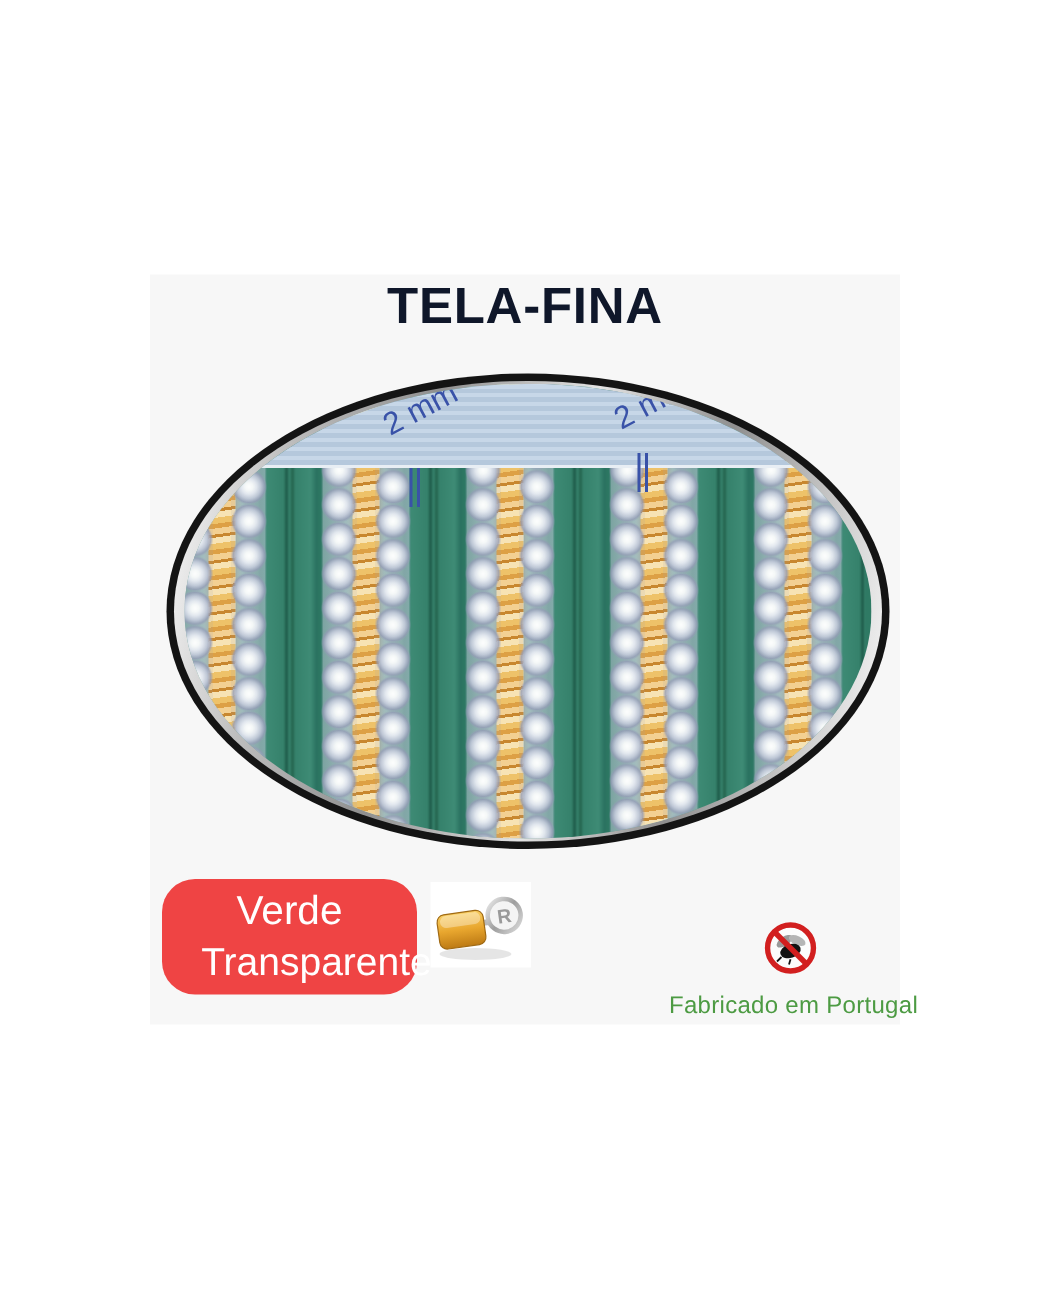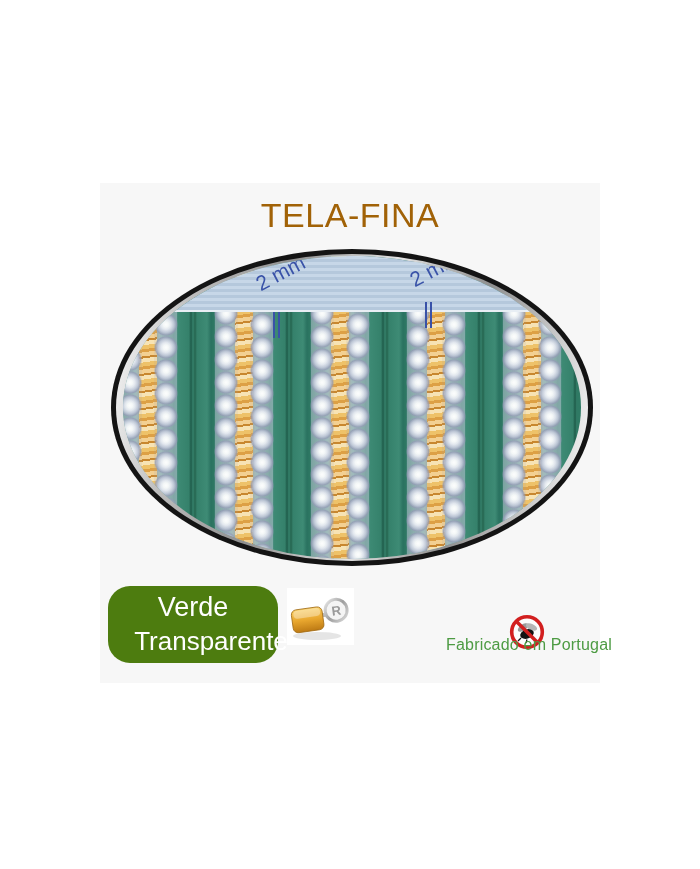--- a/index.html
+++ b/index.html
@@ -7,22 +7,22 @@
     width:700px;height:869px;position:relative;background:#ffffff;
     font-family:"Liberation Sans", sans-serif;overflow:hidden;
   }
   
   .panel{
     position:absolute;left:100px;top:183px;width:500px;height:500px;
     background:#f7f7f7;
   }
   
   .title{
-    position:absolute;left:0;top:13px;width:100%;
-    text-align:center;font-size:34px;font-weight:400;color:#a16207;
+    position:absolute;left:0;top:2px;width:100%;
+    text-align:center;font-size:34px;font-weight:700;color:#0f172a;
     letter-spacing:.5px;
   }
   
   .oval-outer{
     position:absolute;left:11px;top:66px;width:482px;height:317px;
     border-radius:50%;background:#141414;
   }
   .oval-silver{
     position:absolute;inset:5px;border-radius:50%;
     background:linear-gradient(100deg,#ffffff,#bdbdbd 16%,#8f8f8f 34%,#e4e4e4 54%,#8f8f8f 72%,#cfcfcf 88%,#ffffff);
@@ -75,34 +75,34 @@
   .gap-marks.first{left:149px;top:56px;}
   .gap-marks.second{left:301px;top:46px;}
   .gap-marks span{
     position:absolute;top:0;bottom:0;width:2px;background:#3952a8;display:block;
   }
   .gap-marks span:first-child{left:1px;}
   .gap-marks span:last-child{left:6px;}
   
   .color-badge{
     position:absolute;left:8px;top:403px;width:170px;height:77px;
-    background:#4d7c0f;border-radius:22px;color:#ffffff;
+    background:#ef4444;border-radius:22px;color:#ffffff;
     display:flex;flex-direction:column;align-items:center;justify-content:center;
     line-height:1.25;
   }
   .color-badge .l1{font-size:27px;font-weight:500;}
   .color-badge .l2{font-size:26px;font-weight:500;margin-left:36px;}
   
   .lock-badge{
     position:absolute;left:187px;top:405px;width:67px;height:57px;background:#ffffff;
   }
   
   .fly-icon{position:absolute;left:408px;top:430px;width:38px;height:38px;}
   .origin{
-    position:absolute;left:329px;top:453px;width:200px;text-align:center;
+    position:absolute;left:329px;top:479px;width:200px;text-align:center;
     color:#4d9b43;font-size:16px;font-weight:500;letter-spacing:.2px;
   }
 </style>
 </head>
 <body>
 
 <div class="panel">
 
   <div class="title">TELA-FINA</div>
 

